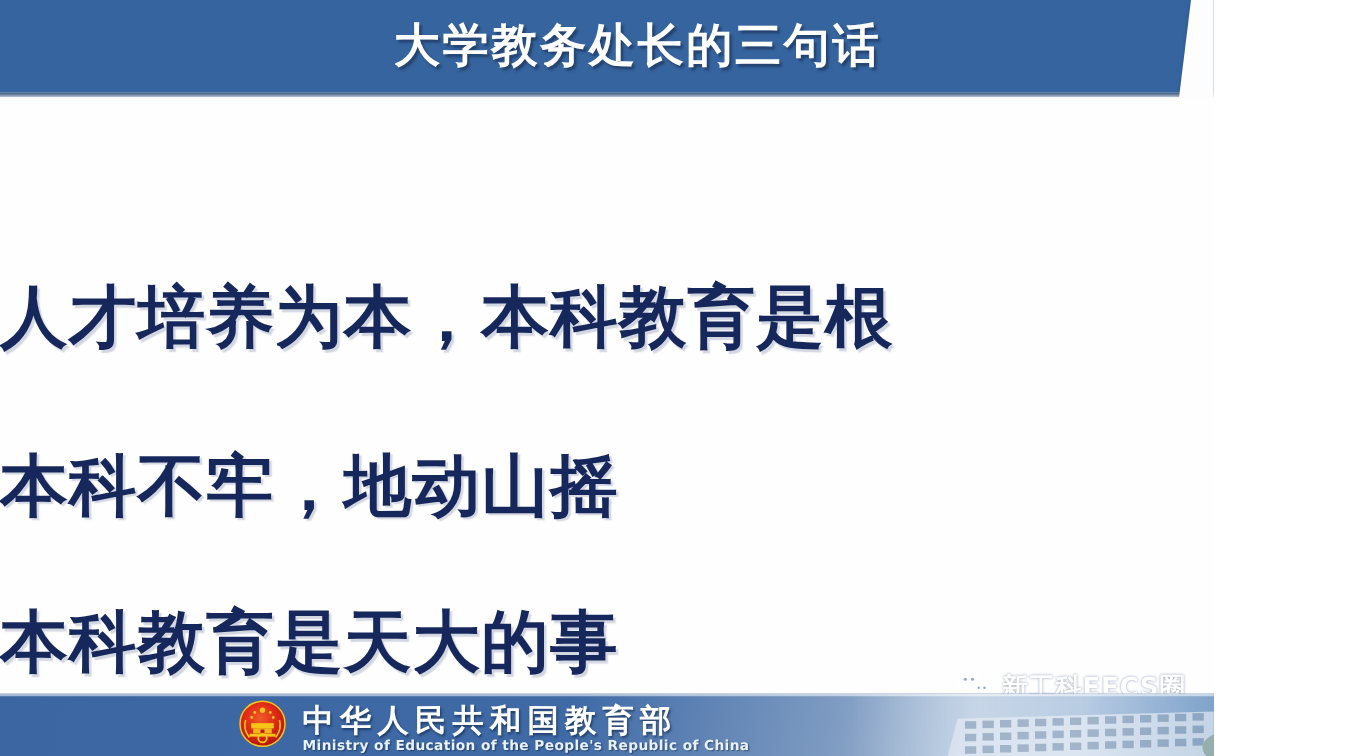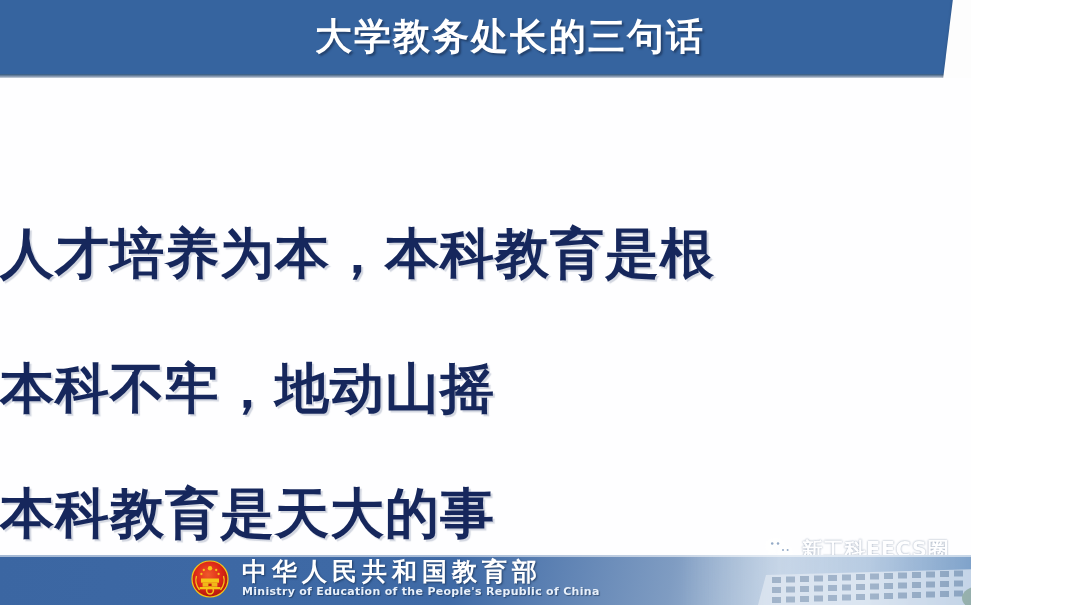--- a/index.html
+++ b/index.html
@@ -123,21 +123,21 @@
   .footer-topline {
     position: absolute;
     left: 0; top: 0;
     width: 1080px; height: 2px;
     background: rgba(255,255,255,0.55);
   }
   .moe-block {
     position: absolute;
     left: 190px; top: 4px;
     display: flex;
-    align-items: flex-start;
+    align-items: flex-end;
     gap: 12px;
   }
   .moe-emblem { display: block; }
   .moe-text { line-height: 1.05; }
   .moe-cn {
     color: #ffffff;
     font-size: 25px;
     font-weight: bold;
     letter-spacing: 5px;
     text-shadow: 1px 1px 2px rgba(10,30,60,0.6);

